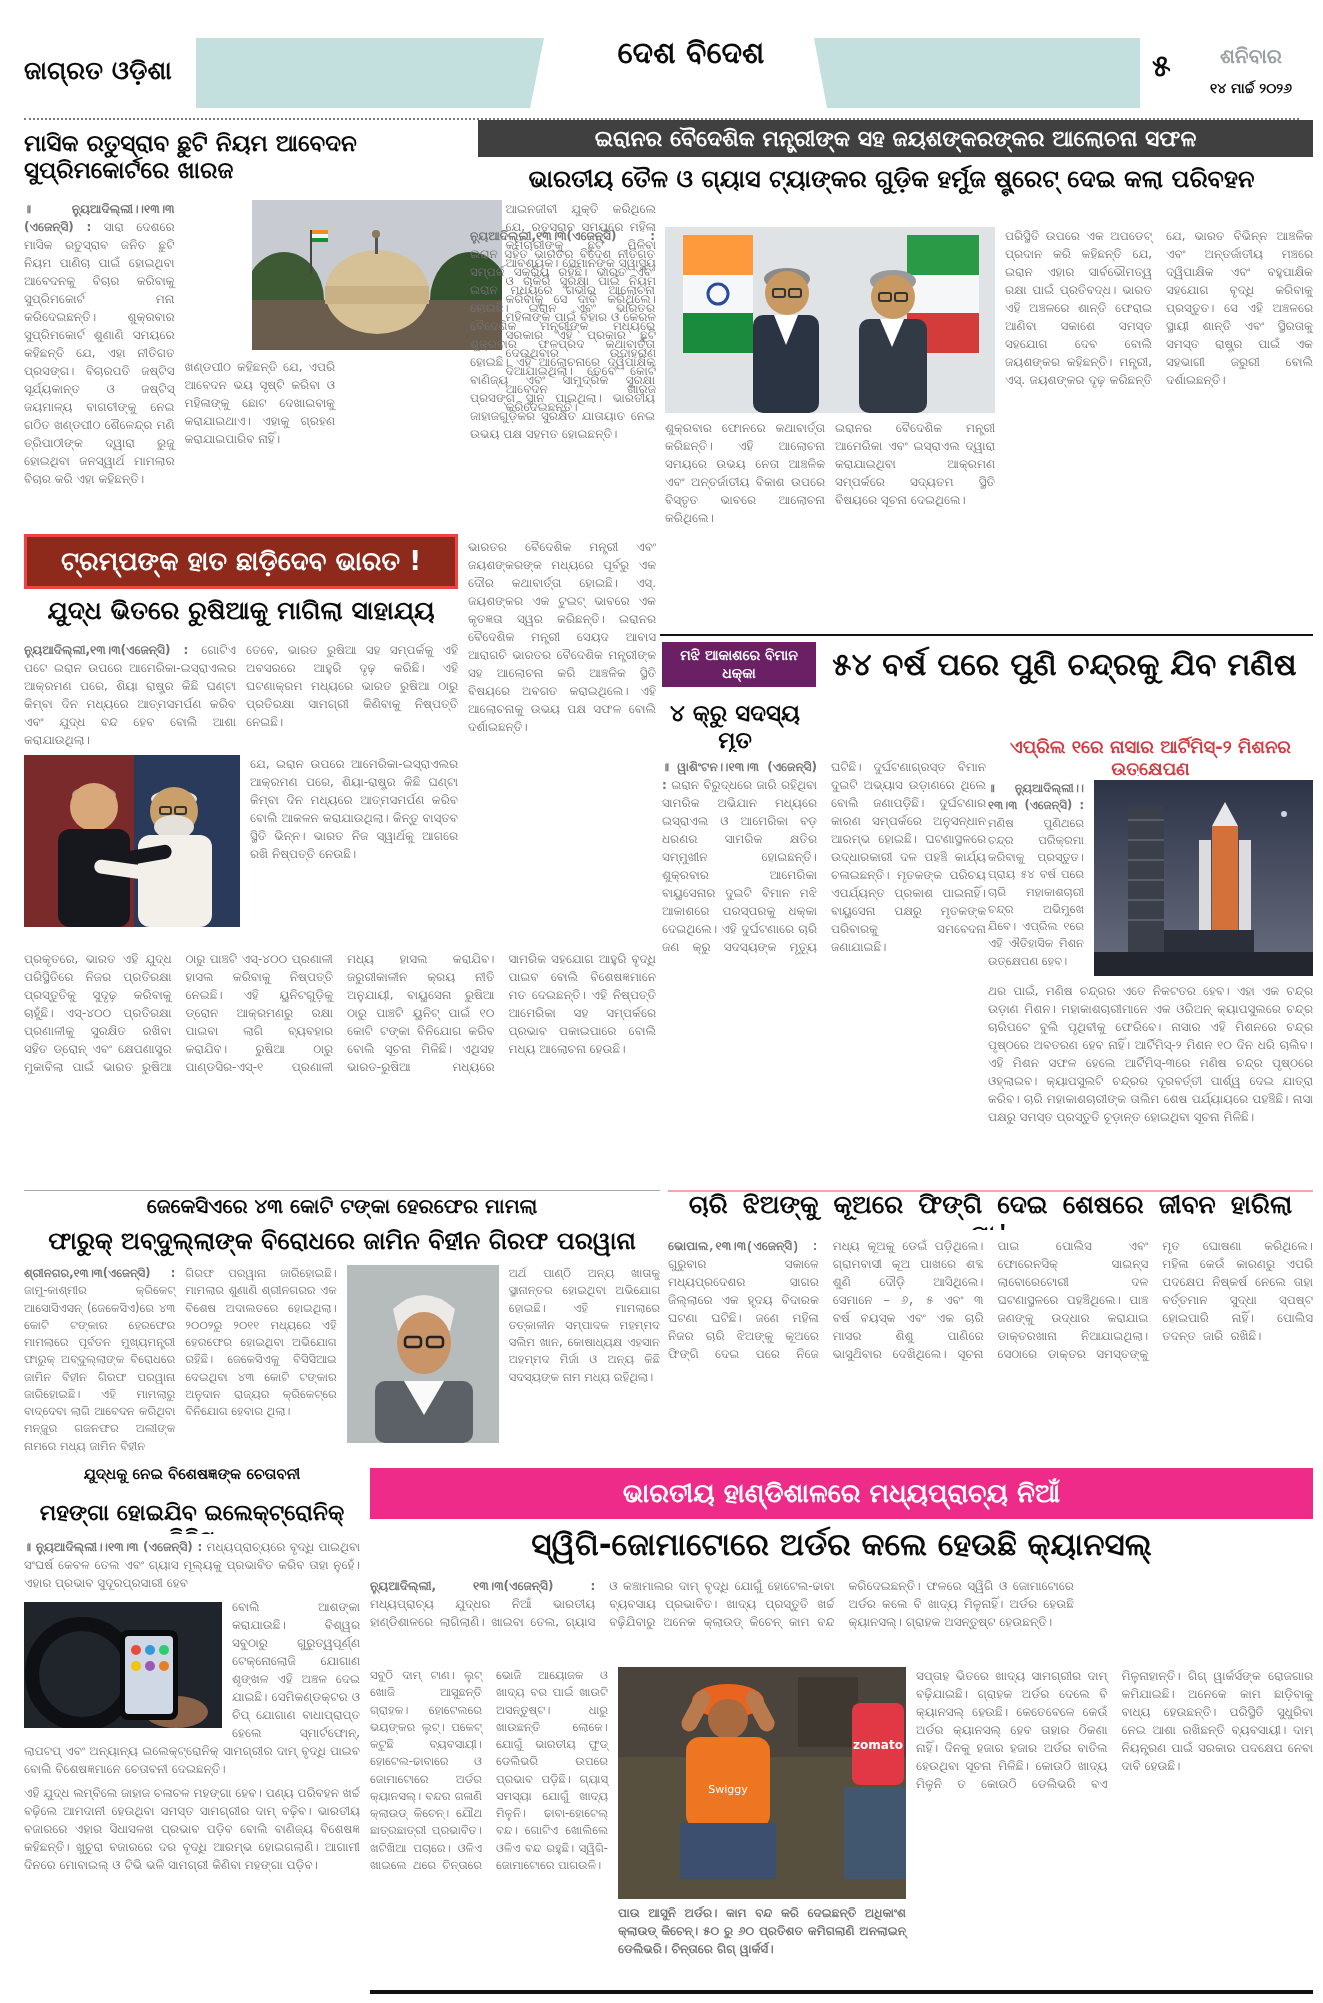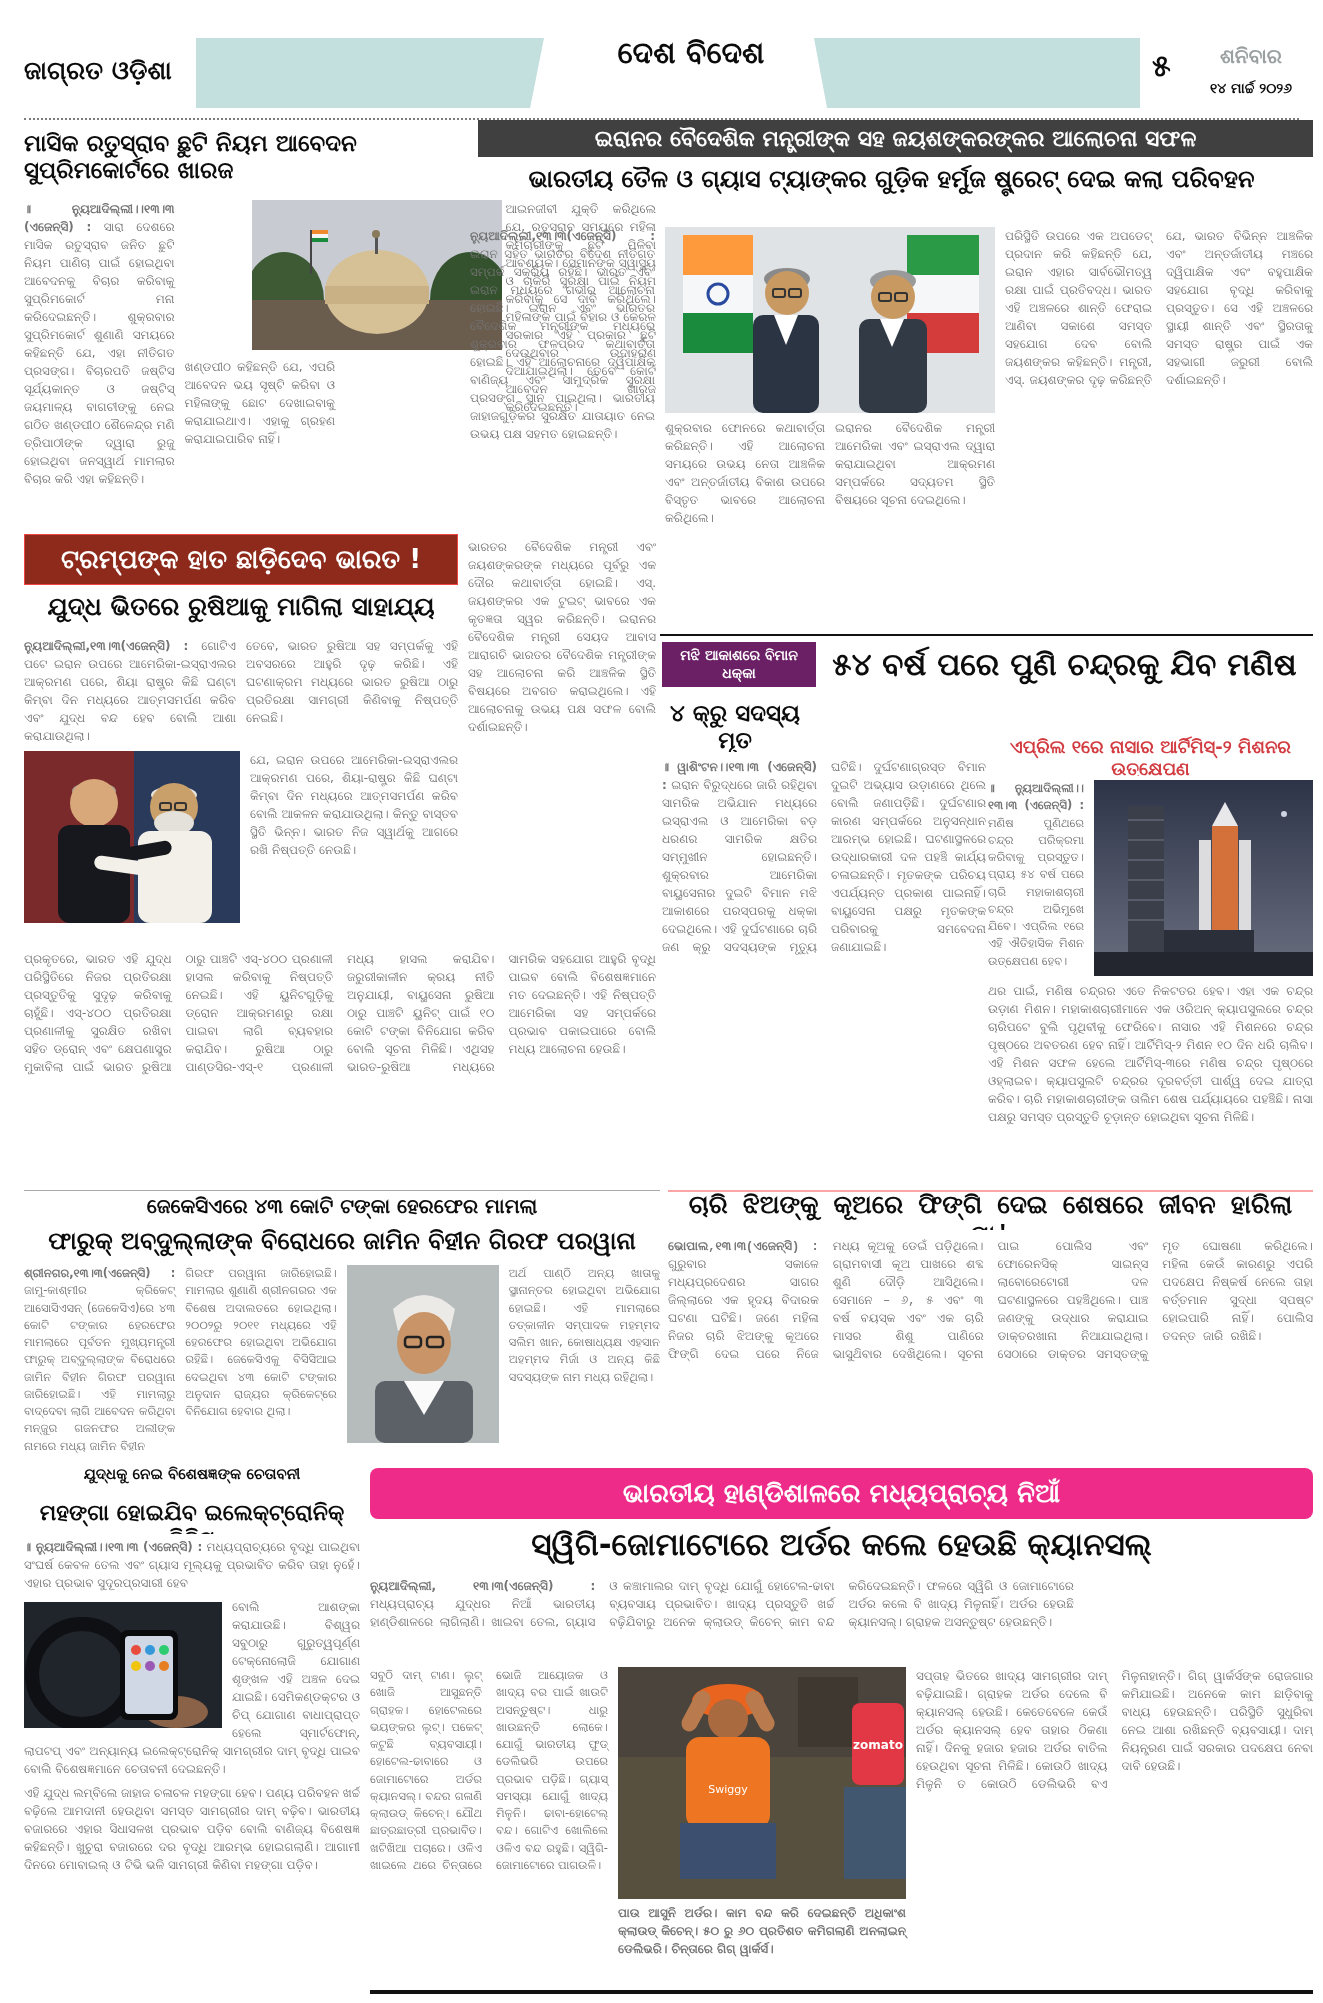--- a/index.html
+++ b/index.html
@@ -10,23 +10,23 @@
   .abs{position:absolute;}
   .art{position:absolute;overflow:hidden;}
   .btxt{font-size:12px;line-height:1.5;text-align:justify;color:#737373;}
   .btxt strong{font-weight:700;}
   .hl{font-weight:700;color:#0c0c0c;line-height:1.18;}
   .center{text-align:center;}
   .cols2{column-count:2;column-gap:14px;}
   .cols4{column-count:4;column-gap:14px;}
   .banner{color:#ffffff;font-weight:700;text-align:center;}
   .banner.red{background:#404040;}
-  .banner.maroon{background:#8d2a1b;border:1px solid #ef4444;}
+  .banner.maroon{background:#8d2a1b;border:3px solid #ef4444;}
   .banner.purple{background:#6b2066;}
-  .banner.pink{background:#ef2b8a;border-radius:8px;}
+  .banner.pink{background:#ef2b8a;}
   .subhead-red{color:#d23c41;font-weight:700;text-align:center;}
   .teal-box{background:#c3e0de;height:70px;}
   .dotted-rule{border-top:2px dotted #7c7c7c;}
   .photo{display:block;background:#ddd;}
   .flexrow{display:flex;}
   .gap10{gap:10px;}
   .col{flex:1;}
   svg text{font-family:"DejaVu Sans",sans-serif;}
 </style>
 </head>

